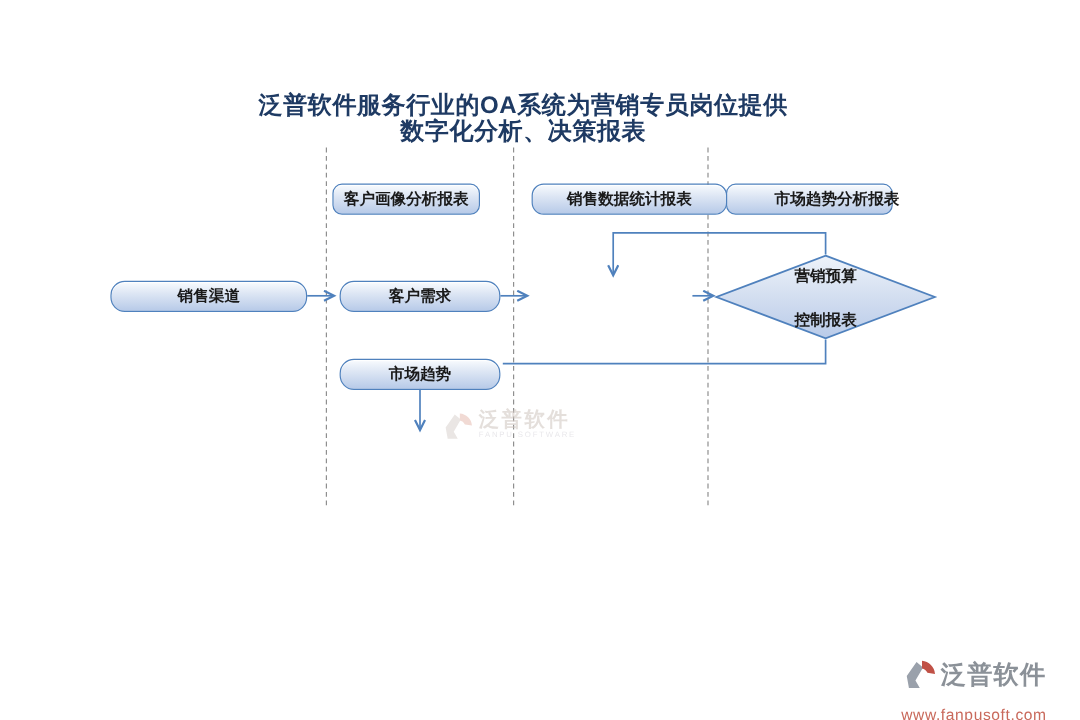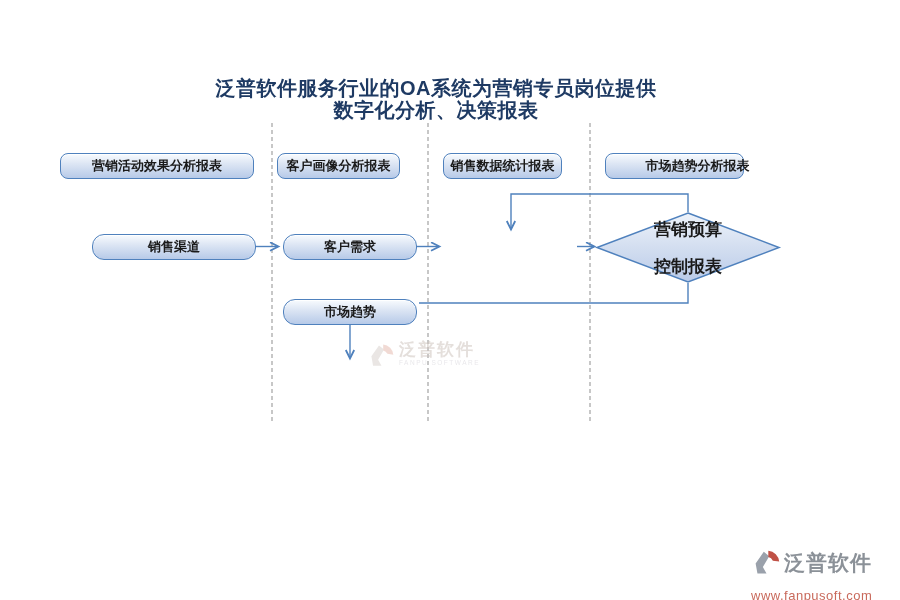--- a/index.html
+++ b/index.html
@@ -24,21 +24,21 @@
     box-shadow:inset 0 1px 0 rgba(255,255,255,.85);
     color:#1a1a1a;font-weight:700;font-size:13px;
     display:flex;align-items:center;justify-content:center;
     white-space:nowrap;
   }
   .r8{border-radius:8px;}
   .r12{border-radius:12px;}
 
   .diamond-label{
     position:absolute;left:628px;top:225px;width:120px;height:46px;
-    color:#1a1a1a;font-weight:700;font-size:17px;line-height:17px;
+    color:#1a1a1a;font-weight:700;font-size:13px;line-height:17px;
     text-align:center;display:flex;flex-direction:column;
     align-items:center;justify-content:center;gap:20px;
   }
 
   
   .wm-center{
     position:absolute;left:368px;top:341px;display:flex;align-items:flex-start;
     opacity:.55;pointer-events:none;
   }
   .wm-center .wm-text{margin-left:4px;}
@@ -84,23 +84,22 @@
     </g>
 
     <polygon points="688,213 779,247.5 688,282 597,247.5" fill="url(#diamondGrad)" stroke="#4f81bd" stroke-width="1.5"></polygon>
   </svg>
 
   <div class="title">
     <div>泛普软件服务行业的OA系统为营销专员岗位提供</div>
     <div>数字化分析、决策报表</div>
   </div>
 
-  <div class="node r8" style="left:60px;top:153px;width:194px;">营销活动效果分析报表</div>
   <div class="node r8" style="left:277px;top:153px;width:123px;">客户画像分析报表</div>
-  <div class="node r8" style="left:443px;top:153px;width:119px;">销售数据统计报表</div>
+  <div class="node r8" style="left:443px;top:153px;width:163px;border-radius:10px;">销售数据统计报表</div>
   <div class="node r8" style="left:605px;top:153px;width:139px;padding-left:46px;">市场趋势分析报表</div>
 
   <div class="node r12" style="left:92px;top:234px;width:164px;">销售渠道</div>
   <div class="node r12" style="left:283px;top:234px;width:134px;">客户需求</div>
 
   <div class="diamond-label">
     <div>营销预算</div>
     <div>控制报表</div>
   </div>
 

